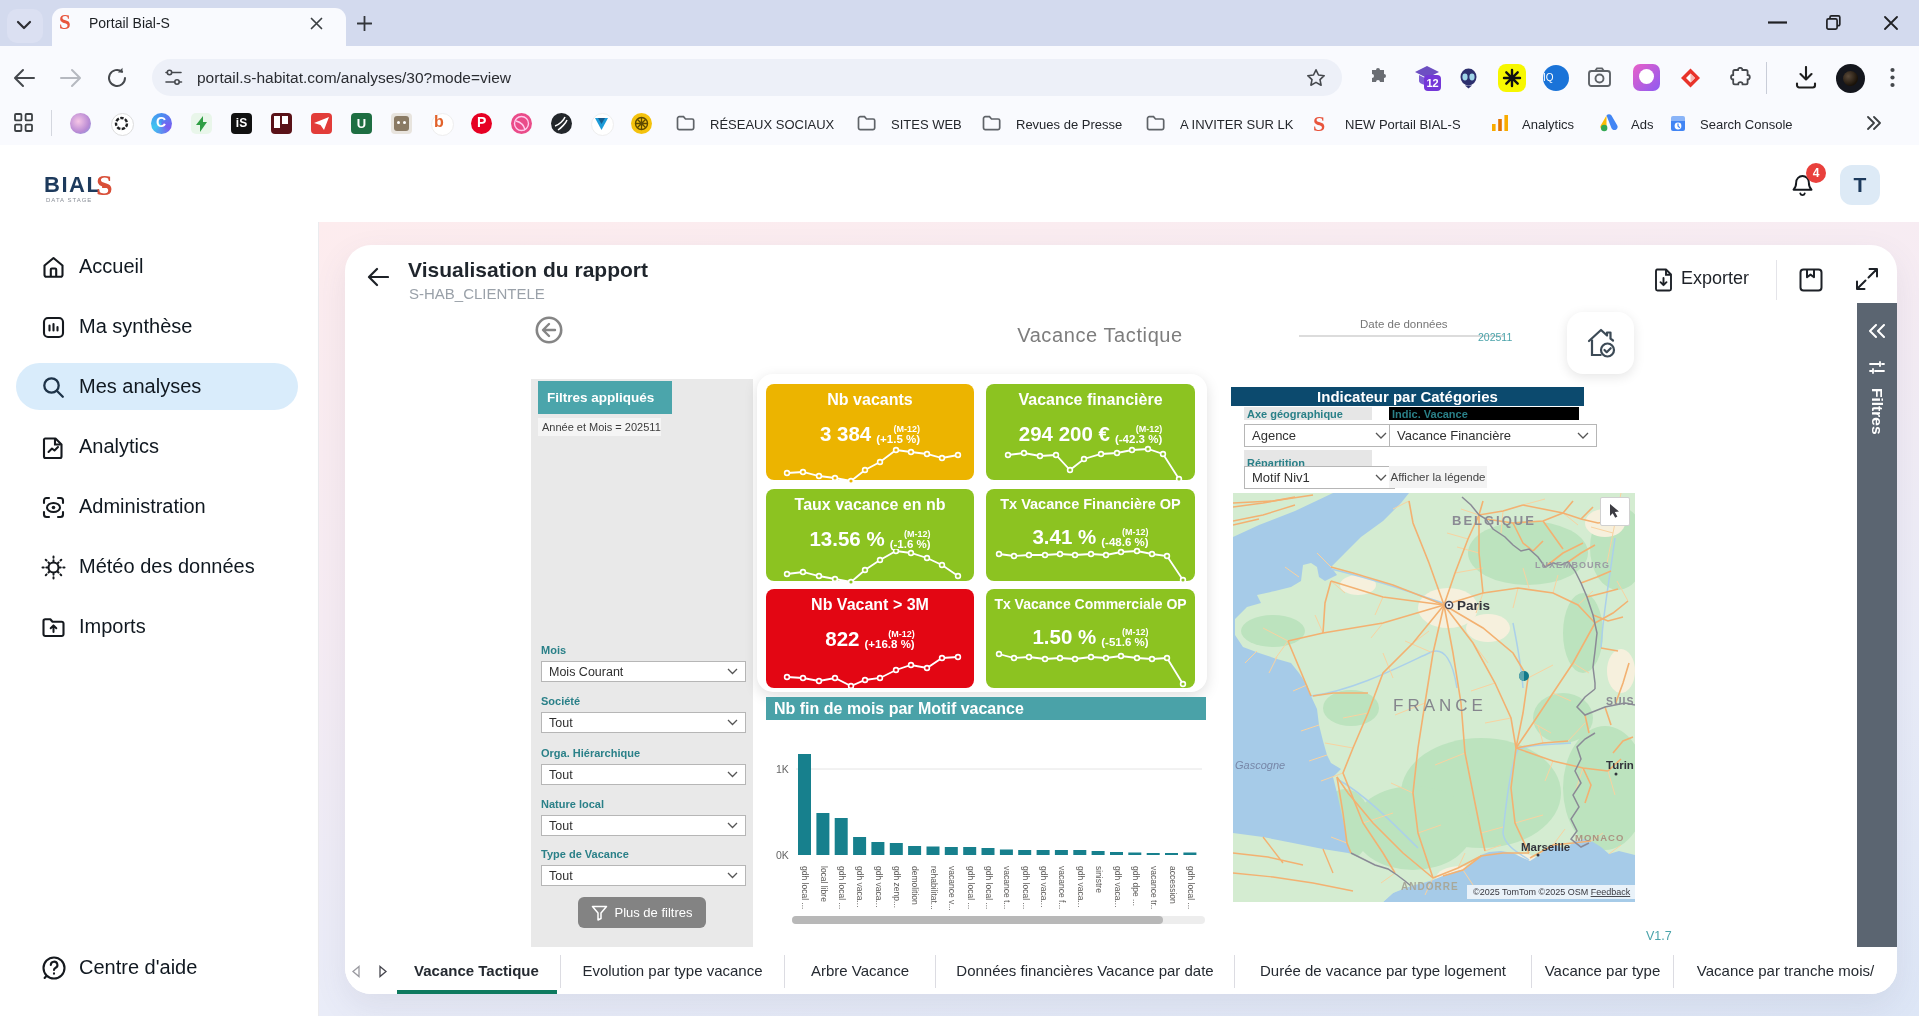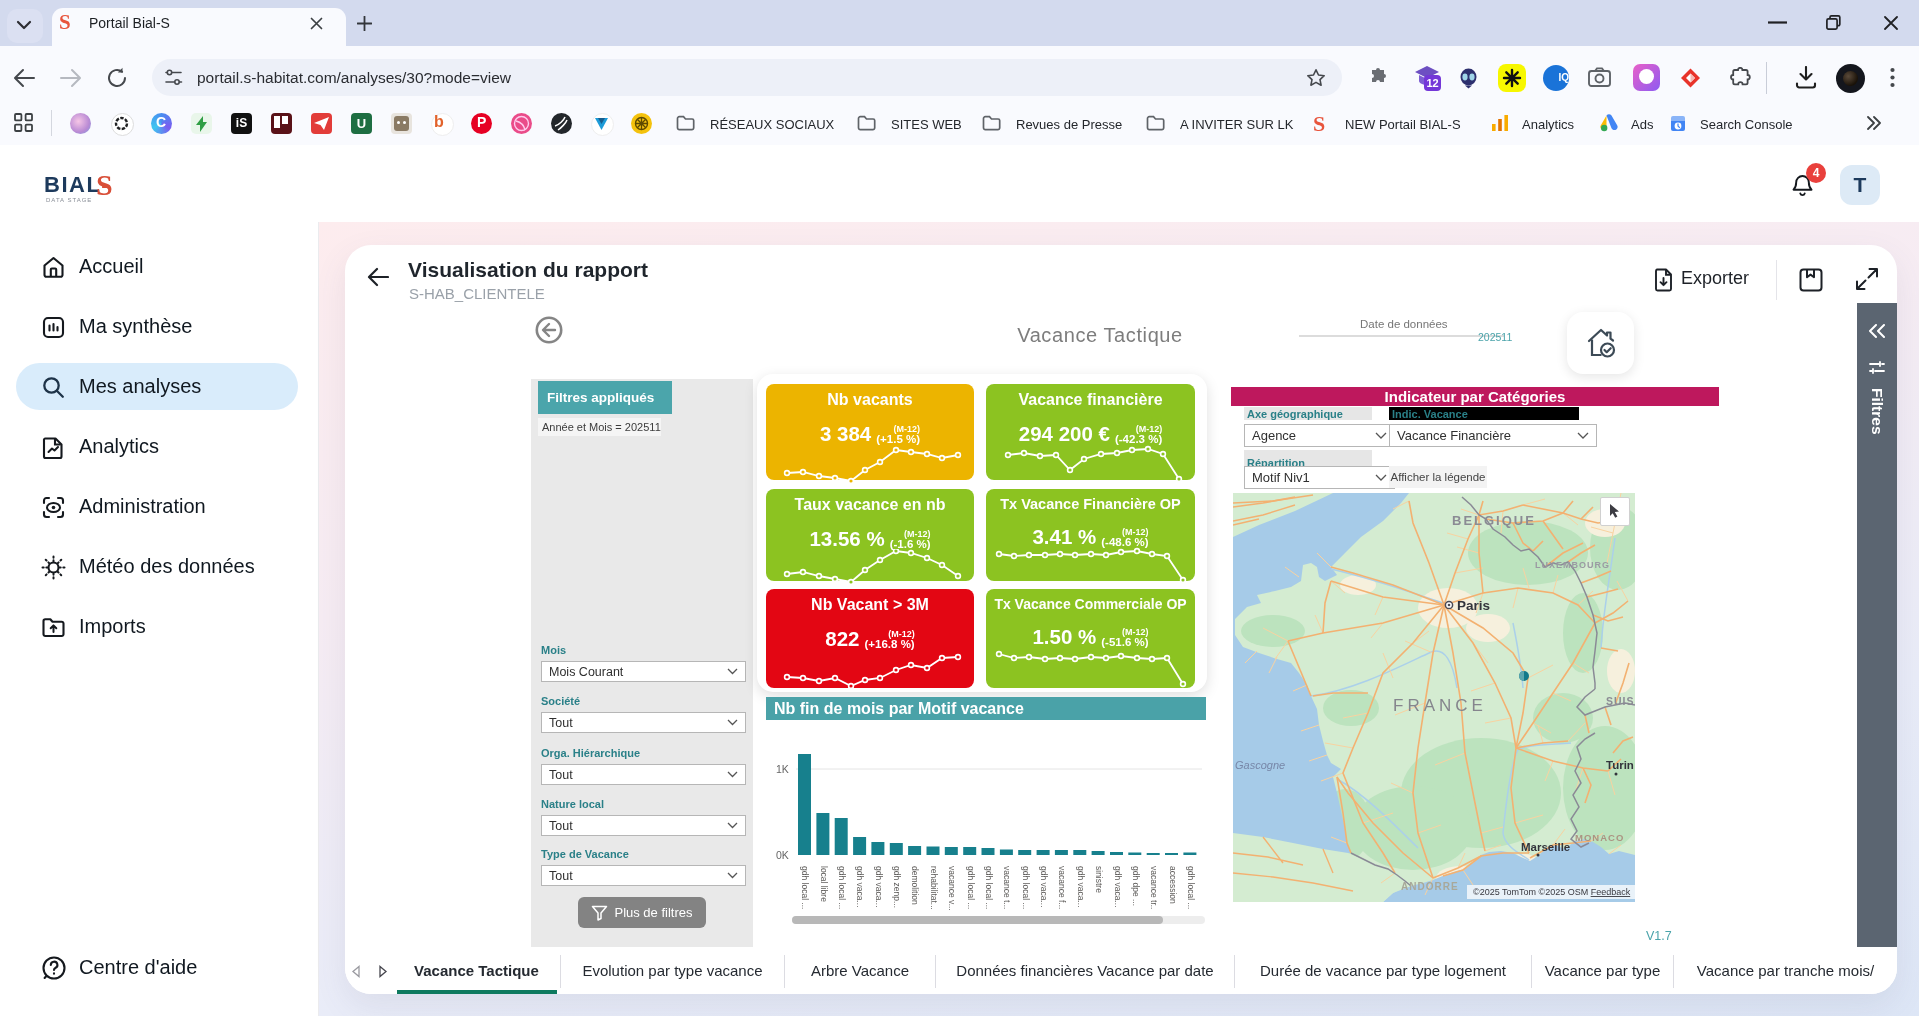--- a/index.html
+++ b/index.html
@@ -84,21 +84,21 @@
 <svg class="abs" style="left:1458px;top:68px" width="21" height="21" viewBox="0 0 21 21">
     <ellipse cx="10.5" cy="9" rx="8" ry="8.5" fill="#2d2f6e"></ellipse>
     <ellipse cx="7" cy="9" rx="2.6" ry="3.4" fill="#9fd4e8"></ellipse>
     <ellipse cx="14" cy="9" rx="2.6" ry="3.4" fill="#9fd4e8"></ellipse>
     <path d="M7 17.5h7l-3.5 3z" fill="#2d2f6e"></path>
   </svg>
 <div class="abs" style="left:1498px;top:64px;width:28px;height:28px;border-radius:8px;background:#f7f700"></div>
 <svg class="abs" style="left:1502px;top:68px" width="20" height="20" viewBox="0 0 20 20">
     <path d="M10 2v16M2 10h16M4.3 4.3l11.4 11.4M15.7 4.3L4.3 15.7" stroke="#111" stroke-width="2.4" stroke-linecap="round"></path>
   </svg>
-<div class="abs" style="left:1543px;top:65px;width:26px;height:26px;border-radius:50%;background:#1a73d8;color:#fff;font-size:10px;font-weight:bold;text-align:right;line-height:26px">IQ</div>
+<div class="abs" style="left:1543px;top:65px;width:26px;height:26px;border-radius:50%;background:#1a73d8;color:#fff;font-size:10px;font-weight:normal;text-align:left;line-height:26px">IQ</div>
 <svg class="abs" style="left:1588px;top:67px" width="23" height="21" viewBox="0 0 23 21">
     <rect x="1" y="4" width="21" height="15" rx="2.5" fill="none" stroke="#5f6368" stroke-width="1.9"></rect>
     <path d="M7 4l2-2.6h5L16 4" fill="none" stroke="#5f6368" stroke-width="1.9"></path>
     <circle cx="11.5" cy="11.5" r="4" fill="none" stroke="#5f6368" stroke-width="1.9"></circle>
   </svg>
 <div class="abs" style="left:1633px;top:64px;width:27px;height:27px;border-radius:7px;background:linear-gradient(135deg,#e960c8,#8d5bf2)"></div>
 <div class="abs" style="left:1639px;top:69px;width:15px;height:15px;border-radius:50%;background:#fff"></div>
 <svg class="abs" style="left:1678px;top:66px" width="25" height="24" viewBox="0 0 25 24">
     <path d="M3 12L12.5 2.5 22 12l-9.5 9.5z" fill="#e8332a"></path>
     <path d="M8 12l4.5-4.5L17 12l-4.5 4.5z" fill="#fff"></path>
@@ -556,21 +556,21 @@
 <div class="vlab" style="left:1086px;top:866px">gdh vaca...</div>
 <div class="vlab" style="left:1104px;top:866px">sinistre</div>
 <div class="vlab" style="left:1123px;top:866px">gdh vaca...</div>
 <div class="vlab" style="left:1141px;top:866px">gdh dpe ...</div>
 <div class="vlab" style="left:1159px;top:866px">vacance tr...</div>
 <div class="vlab" style="left:1178px;top:866px">accession</div>
 <div class="vlab" style="left:1196px;top:866px">gdh local ...</div>
 <div class="abs" style="left:792px;top:916px;width:413px;height:8px;background:#ededed;border-radius:4px"></div>
 <div class="abs" style="left:792px;top:916px;width:371px;height:8px;background:#b8b8b8;border-radius:4px"></div>
 
-<div class="abs" style="left:1231px;top:387px;width:488px;height:19px;background:#be185d;color:#fff;font-weight:bold;font-size:15px;text-align:center;line-height:19px">Indicateur par Catégories</div>
+<div class="abs" style="left:1231px;top:387px;width:353px;height:19px;background:#0c4a6e;color:#fff;font-weight:bold;font-size:15px;text-align:center;line-height:19px">Indicateur par Catégories</div>
 <div class="lbl" style="left:1244px;top:407px;width:125px;height:12px;background:#e6e6e6;padding:1px 0 0 3px">Axe géographique</div>
 <div class="lbl" style="left:1389px;top:407px;width:187px;height:12px;background:#000000;padding:1px 0 0 3px">Indic. Vacance</div>
 <div class="dd" style="left:1244px;top:424px;width:135px;height:21px;font-size:13px">Agence<svg width="12" height="8" viewBox="0 0 12 8">
       <path d="M1 1l5 5 5-5" stroke="#555" stroke-width="1.3" fill="none"></path>
     </svg></div>
 <div class="dd" style="left:1389px;top:424px;width:192px;height:21px;font-size:13px">Vacance Financière<svg width="12" height="8" viewBox="0 0 12 8">
       <path d="M1 1l5 5 5-5" stroke="#555" stroke-width="1.3" fill="none"></path>
     </svg></div>
 <div class="lbl" style="left:1244px;top:450px;width:125px;height:12px;background:#e6e6e6;padding:7px 0 0 3px">Répartition</div>
 <div class="dd" style="left:1244px;top:466px;width:135px;height:21px;font-size:13px">Motif Niv1<svg width="12" height="8" viewBox="0 0 12 8">

